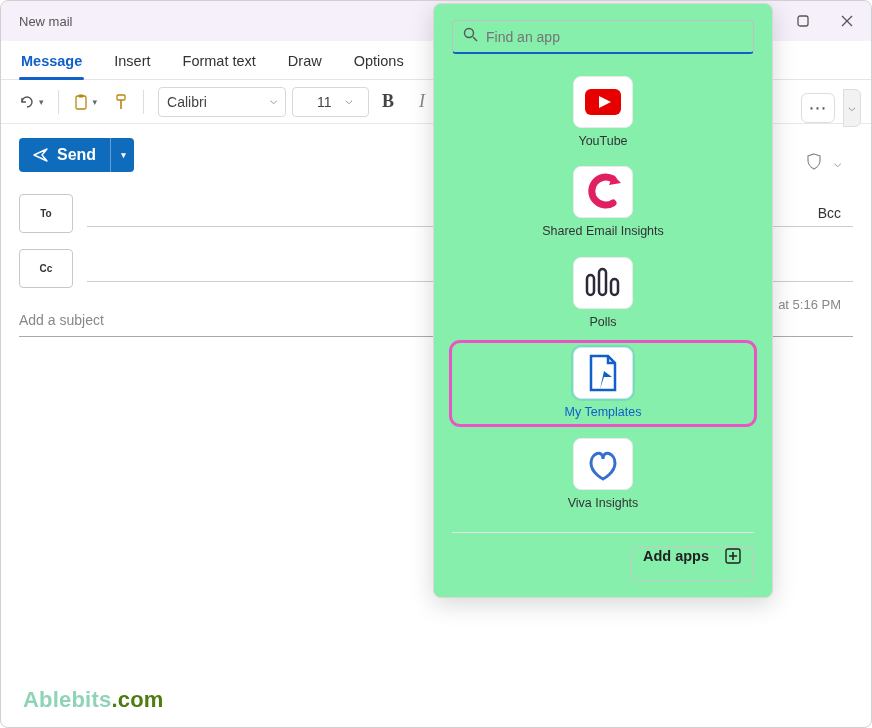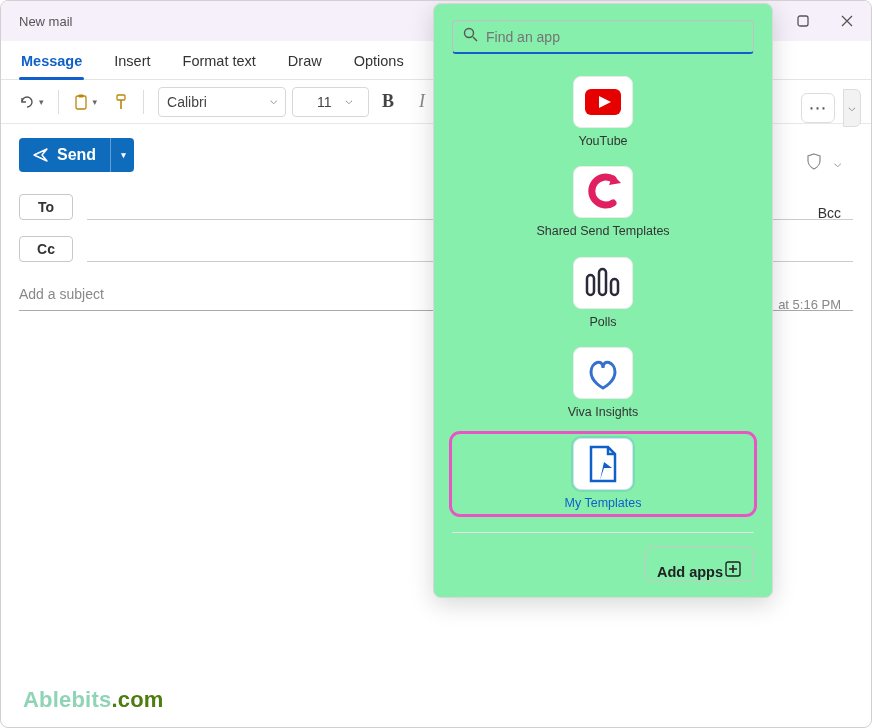--- a/index.html
+++ b/index.html
@@ -94,25 +94,25 @@
   border-radius: 4px;
   overflow: hidden;
   font-weight: 600;
 }
 .send-main { display: flex; align-items: center; gap: 8px; padding: 0 14px; cursor: pointer; }
 .send-split { width: 24px; display: flex; align-items: center; justify-content: center; border-left: 1px solid rgba(255,255,255,0.35); cursor: pointer; }
 .shield-row { position: absolute; right: 30px; top: 152px; display:flex; align-items:center; gap:10px; color:#666; }
 
 .recip-row { display: flex; align-items: center; gap: 14px; padding: 8px 0; }
 .pill-btn {
-  height: 26px; min-width: 54px;
+  height: 39px; min-width: 54px;
   border: 1px solid #c8c8c8;
   border-radius: 4px;
   display: flex; align-items: center; justify-content: center;
-  font-size: 14px; font-weight: 600; color: #333;
+  font-size: 10px; font-weight: 600; color: #333;
   cursor: pointer;
   padding: 0 12px;
 }
 .recip-line { flex: 1; border-bottom: 1px solid #ccc; height: 26px; }
 .bcc-link { position: absolute; right: 30px; top: 204px; font-size: 14px; color: #333; cursor: pointer; }
 
 .subject-row { display: flex; align-items: center; padding: 16px 0 8px; border-bottom: 1px solid #aaa; }
 .subject-placeholder { color: #888; font-size: 14px; }
 .draft-time { position: absolute; right: 30px; top: 296px; color: #888; font-size: 13px; }
 
@@ -163,21 +163,21 @@
 
 .add-apps-row {
   border-top: 1px solid #e3e3e3;
   margin-top: 18px; padding-top: 14px;
   display: flex; justify-content: flex-end;
 }
 .add-apps-btn {
   height: 34px;
   border: 1px solid #c8c8c8;
   border-radius: 6px;
-  display: flex; align-items: flex-end; gap: 2px;
+  display: flex; align-items: flex-start; gap: 16px;
   padding: 0 12px;
   font-size: 14.5px; font-weight: 600; color: #222;
   cursor: pointer;
 }
 
 
 .watermark {
   position: absolute;
   left: 22px; bottom: 14px;
   font-size: 22px; font-weight: 700;
@@ -316,52 +316,52 @@
       <div class="app-label">YouTube</div>
     </div>
 
     <div class="app-item">
       <div class="app-tile">
         <svg width="40" height="38" viewBox="0 0 40 38">
             <path d="M30 6 A14 14 0 1 0 30 30" fill="none" stroke="#e02060" stroke-width="7" stroke-linecap="round"></path>
             <path d="M30 2 L38 10 L26 12 Z" fill="#e02060"></path>
           </svg>
       </div>
-      <div class="app-label">Shared Send Templates</div>
+      <div class="app-label">Shared Email Insights</div>
     </div>
 
     <div class="app-item">
       <div class="app-tile">
         <svg width="40" height="36" viewBox="0 0 40 36">
             <rect x="4" y="10" width="7" height="20" rx="3.5" fill="none" stroke="#2a2a3a" stroke-width="2.5"></rect>
             <rect x="16" y="4" width="7" height="26" rx="3.5" fill="none" stroke="#2a2a3a" stroke-width="2.5"></rect>
             <rect x="28" y="14" width="7" height="16" rx="3.5" fill="none" stroke="#2a2a3a" stroke-width="2.5"></rect>
           </svg>
       </div>
       <div class="app-label">Polls</div>
     </div>
 
-    <div class="app-item">
-      <div class="app-tile">
-        <svg width="40" height="38" viewBox="0 0 40 38">
-            <path d="M8 18 C8 8 20 4 20 14 C20 4 32 8 32 18 C32 28 20 34 20 34 C20 34 8 28 8 18 Z" fill="none" stroke="#3570d0" stroke-width="3"></path>
-          </svg>
-      </div>
-      <div class="app-label">Viva Insights</div>
-    </div>
-
     <div class="app-item highlighted">
       <div class="app-tile">
         <svg width="34" height="40" viewBox="0 0 34 40">
             <path d="M5 3 H22 L29 10 V37 H5 Z" fill="none" stroke="#1060c9" stroke-width="2.5"></path>
             <path d="M22 3 V10 H29" fill="none" stroke="#1060c9" stroke-width="2.5"></path>
             <path d="M18 18 L26 24 L18 24 L14 36 Z" fill="#1060c9"></path>
           </svg>
       </div>
       <div class="app-label">My Templates</div>
+    </div>
+
+    <div class="app-item">
+      <div class="app-tile">
+        <svg width="40" height="38" viewBox="0 0 40 38">
+            <path d="M8 18 C8 8 20 4 20 14 C20 4 32 8 32 18 C32 28 20 34 20 34 C20 34 8 28 8 18 Z" fill="none" stroke="#3570d0" stroke-width="3"></path>
+          </svg>
+      </div>
+      <div class="app-label">Viva Insights</div>
     </div>
   </div>
 
   <div class="add-apps-row">
     <div class="add-apps-btn">
       <span>Add apps</span>
       <span>
         <svg width="16" height="16" viewBox="0 0 16 16">
             <rect x="1" y="1" width="14" height="14" rx="2" fill="none" stroke="#222" stroke-width="1.4"></rect>
             <path d="M8 4 V12 M4 8 H12" stroke="#222" stroke-width="1.6"></path>

